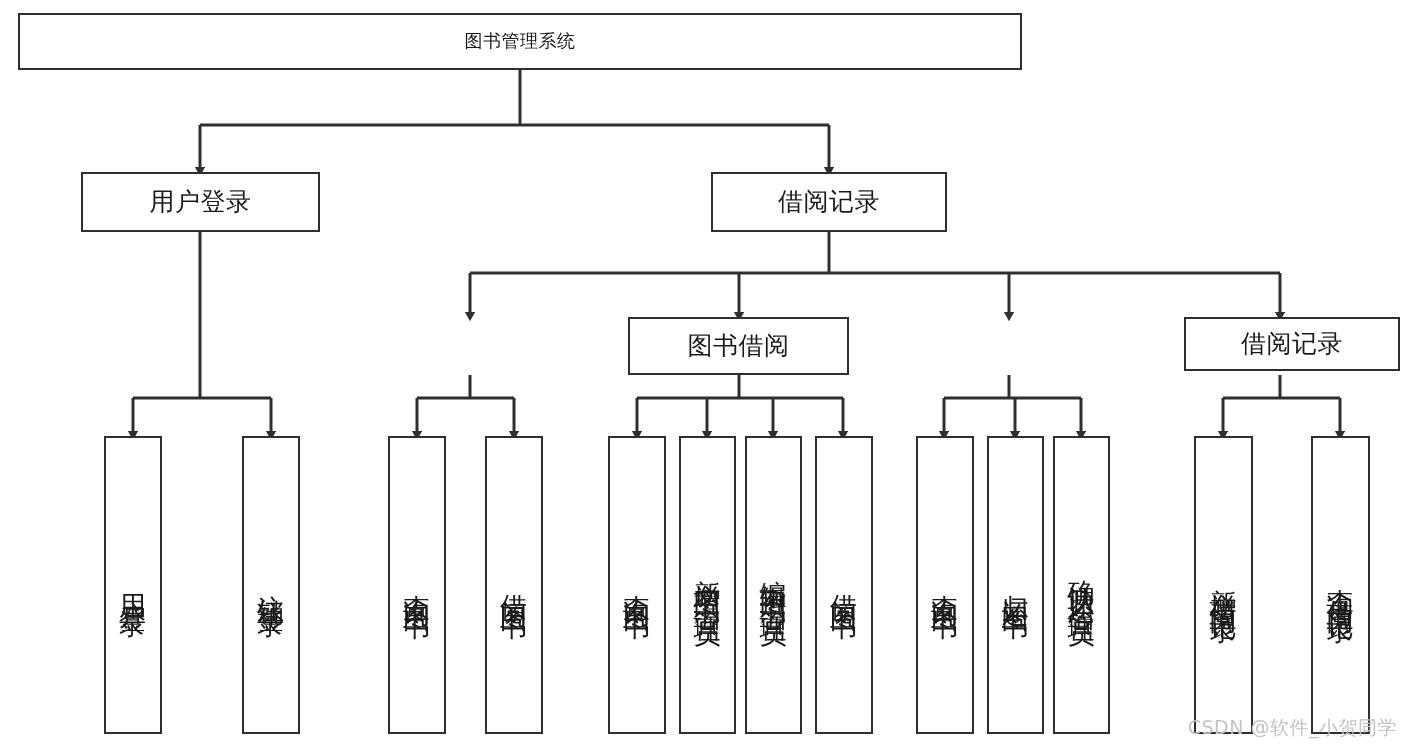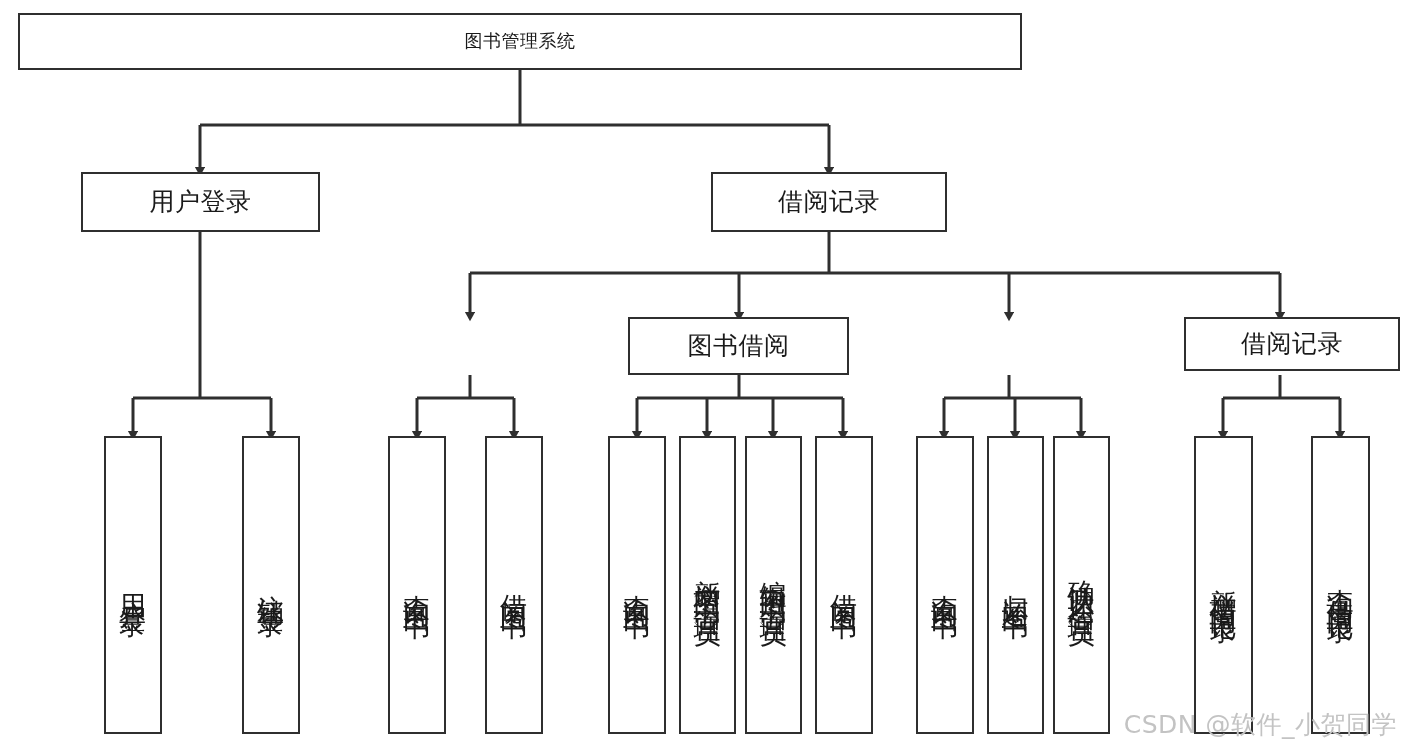--- a/index.html
+++ b/index.html
@@ -63,21 +63,21 @@
     font-size: 27px;
     line-height: 1.0;
     letter-spacing: 6px;
     white-space: nowrap;
     max-height: 100%;
   }
   #watermark {
     position: absolute;
     right: 8px;
     bottom: 6px;
-    font-size: 25px;
+    font-size: 19px;
     color: #c3c3c3;
     letter-spacing: 0.5px;
     z-index: 5;
     white-space: nowrap;
     font-family: "DejaVu Sans", "Liberation Sans", sans-serif;
   }
 </style>
 </head>
 <body>
 

